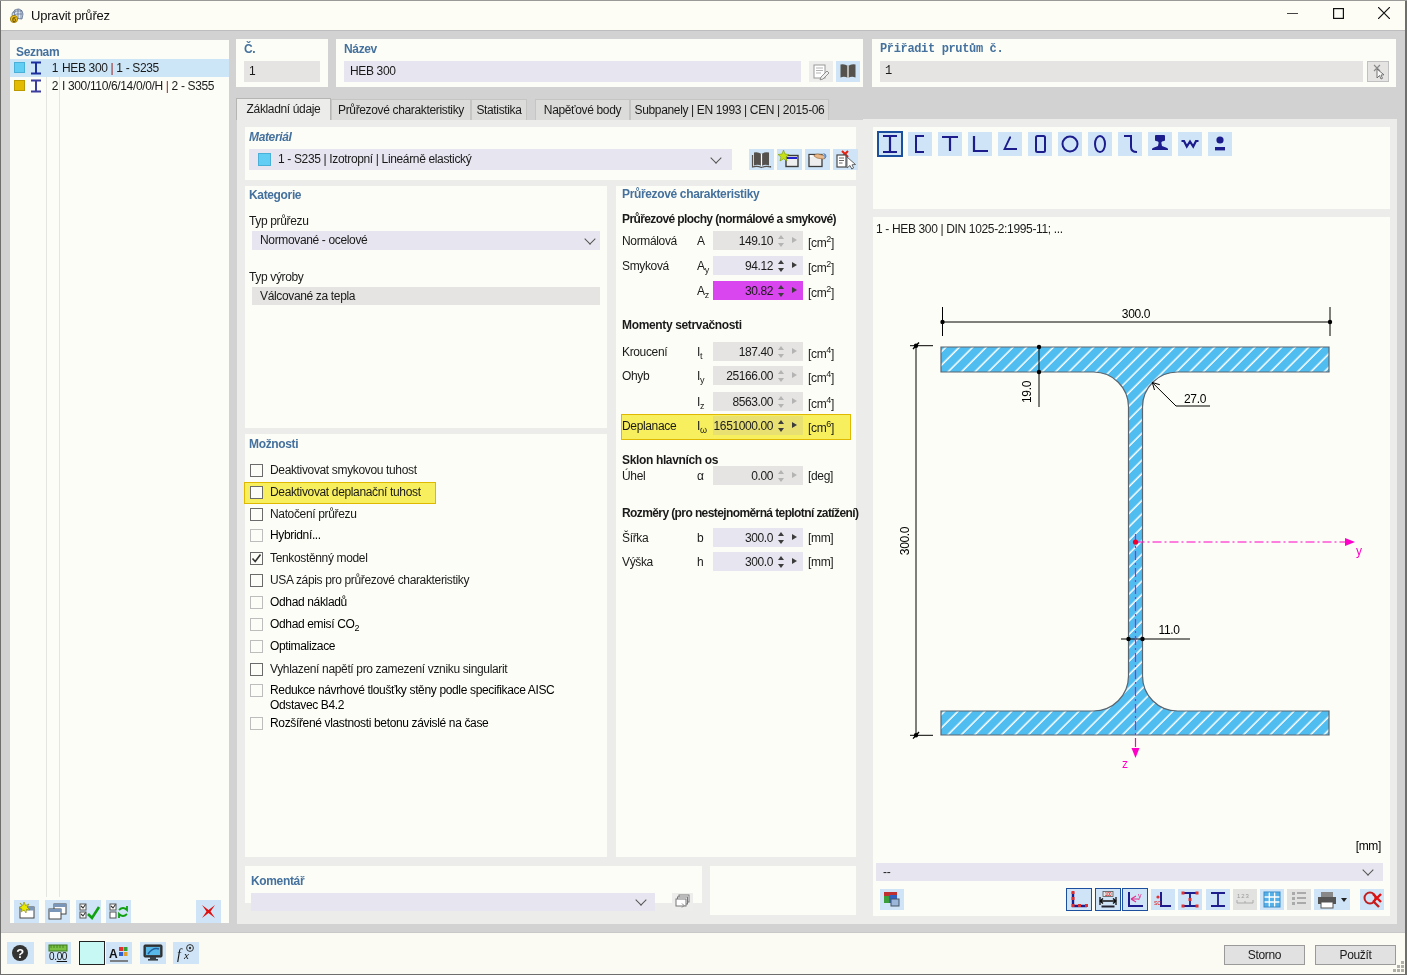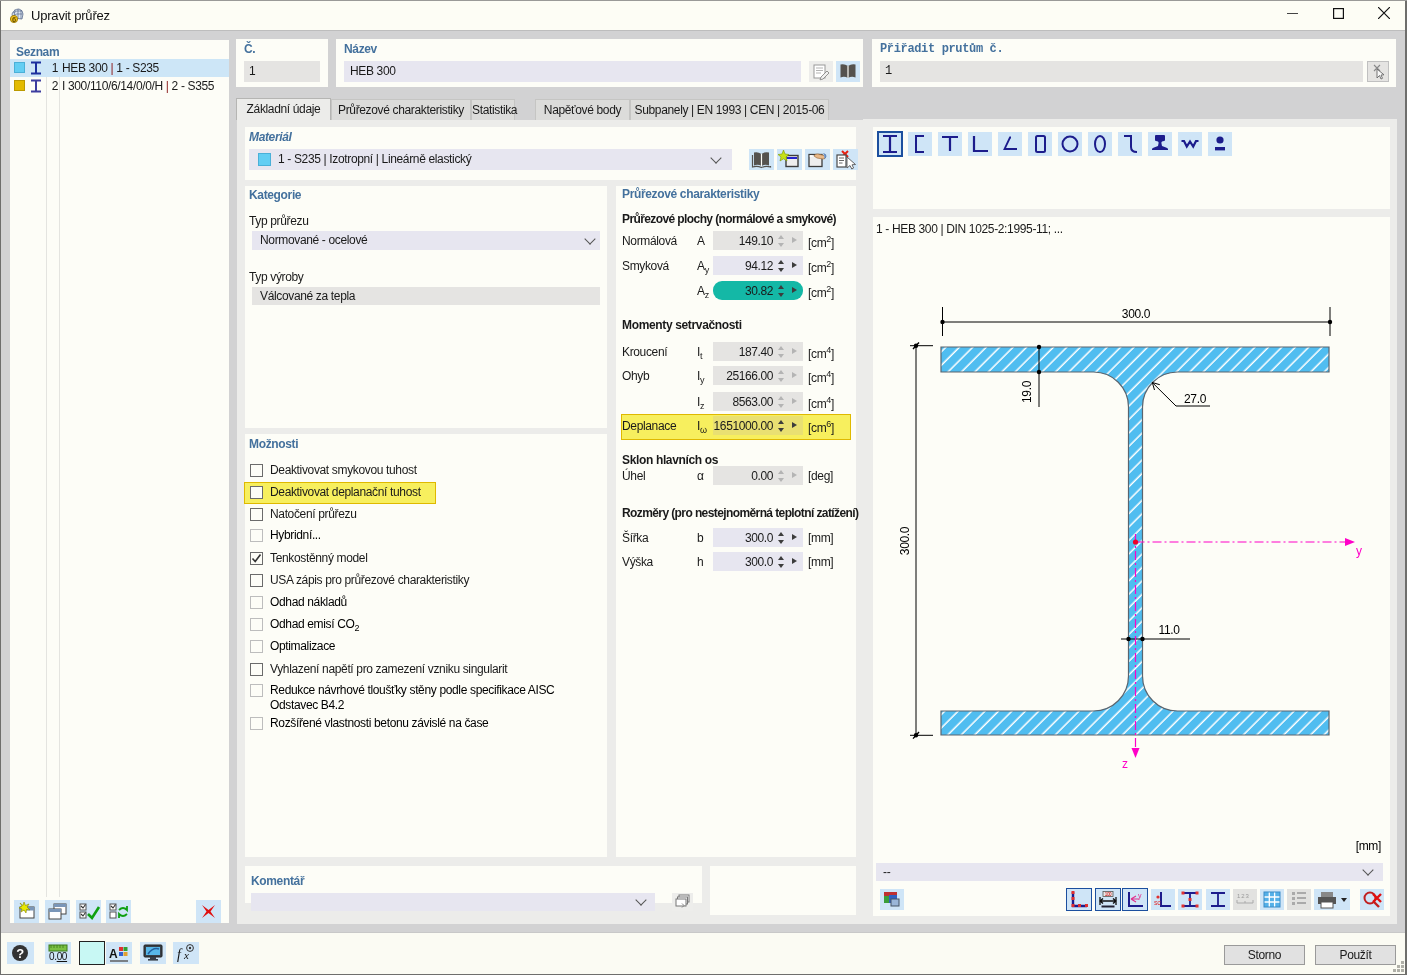--- a/index.html
+++ b/index.html
@@ -153,21 +153,21 @@
     <div class="gfield" style="left:8px;top:22px;width:483px;height:21px;padding:3px 0 0 5px;">1</div>
     <div class="gfield" style="left:495px;top:22px;width:22px;height:21px;border:1px solid #c0c0c0;">
       <svg width="20" height="19" viewBox="0 0 20 19">
           <path d="M6 3 L12 9 M12 3 L6 9" stroke="#888" stroke-width="1.1"></path>
           <path d="M9 7 L9 16 L11.5 13.5 L13 17 L14.5 16.3 L13 13 L16 12.8 Z" fill="#f8f8f8" stroke="#666" stroke-width="0.9"></path>
         </svg></div>
   </div>
 
   <div class="tab active" style="left:236px;width:95px;">Základní údaje</div>
   <div class="tab" style="left:331px;width:140px;">Průřezové charakteristiky</div>
-  <div class="tab" style="left:471px;width:44px;">Statistika</div>
+  <div class="tab" style="left:471px;width:56px;">Statistika</div>
   <div class="tab" style="left:535px;width:95px;">Napěťové body</div>
   <div class="tab" style="left:630px;width:199px;">Subpanely | EN 1993 | CEN | 2015-06</div>
 
   <div class="abs" id="content" style="left:237px;top:120px;width:626px;height:804px;background:#ececea;"></div>
 
   <div class="panel" style="left:245px;top:127px;width:611px;height:53px;">
     <div class="blab" style="position:absolute;left:4px;top:3px;font-style:italic;">Materiál</div>
     <div class="field" style="left:4px;top:22px;width:483px;height:21px;">
       <div class="abs" style="left:9px;top:4px;width:13px;height:13px;background:#63cef3;border:1px solid #4ab0d8;"></div>
       <div class="abs" style="left:29px;top:3px;">1 - S235 | Izotropní | Lineárně elastický</div>
@@ -268,21 +268,21 @@
     <div class="sfield" style="left:97px;top:70px;background:#e7e6f0;">
       <span class="v">94.12</span>
       <span class="sp ">
           <i class="up"></i>
           <i class="dn"></i>
         </span>
       <span class="ra "></span>
     </div>
     <div class="unit" style="left:192px;top:73px;">[cm<sup>2</sup>]</div>
     <div class="abs" style="left:81px;top:98px;">A<sub>z</sub></div>
-    <div class="sfield" style="left:97px;top:95px;background:#14b8a6;border-radius:9px;">
+    <div class="sfield" style="left:97px;top:95px;background:#d946ef;">
       <span class="v">30.82</span>
       <span class="sp ">
           <i class="up"></i>
           <i class="dn"></i>
         </span>
       <span class="ra "></span>
     </div>
     <div class="unit" style="left:192px;top:98px;">[cm<sup>2</sup>]</div>
     <div class="abs" style="left:6px;top:159px;text-align:center;">Kroucení</div>
     <div class="abs" style="left:81px;top:159px;">I<sub>t</sub></div>

